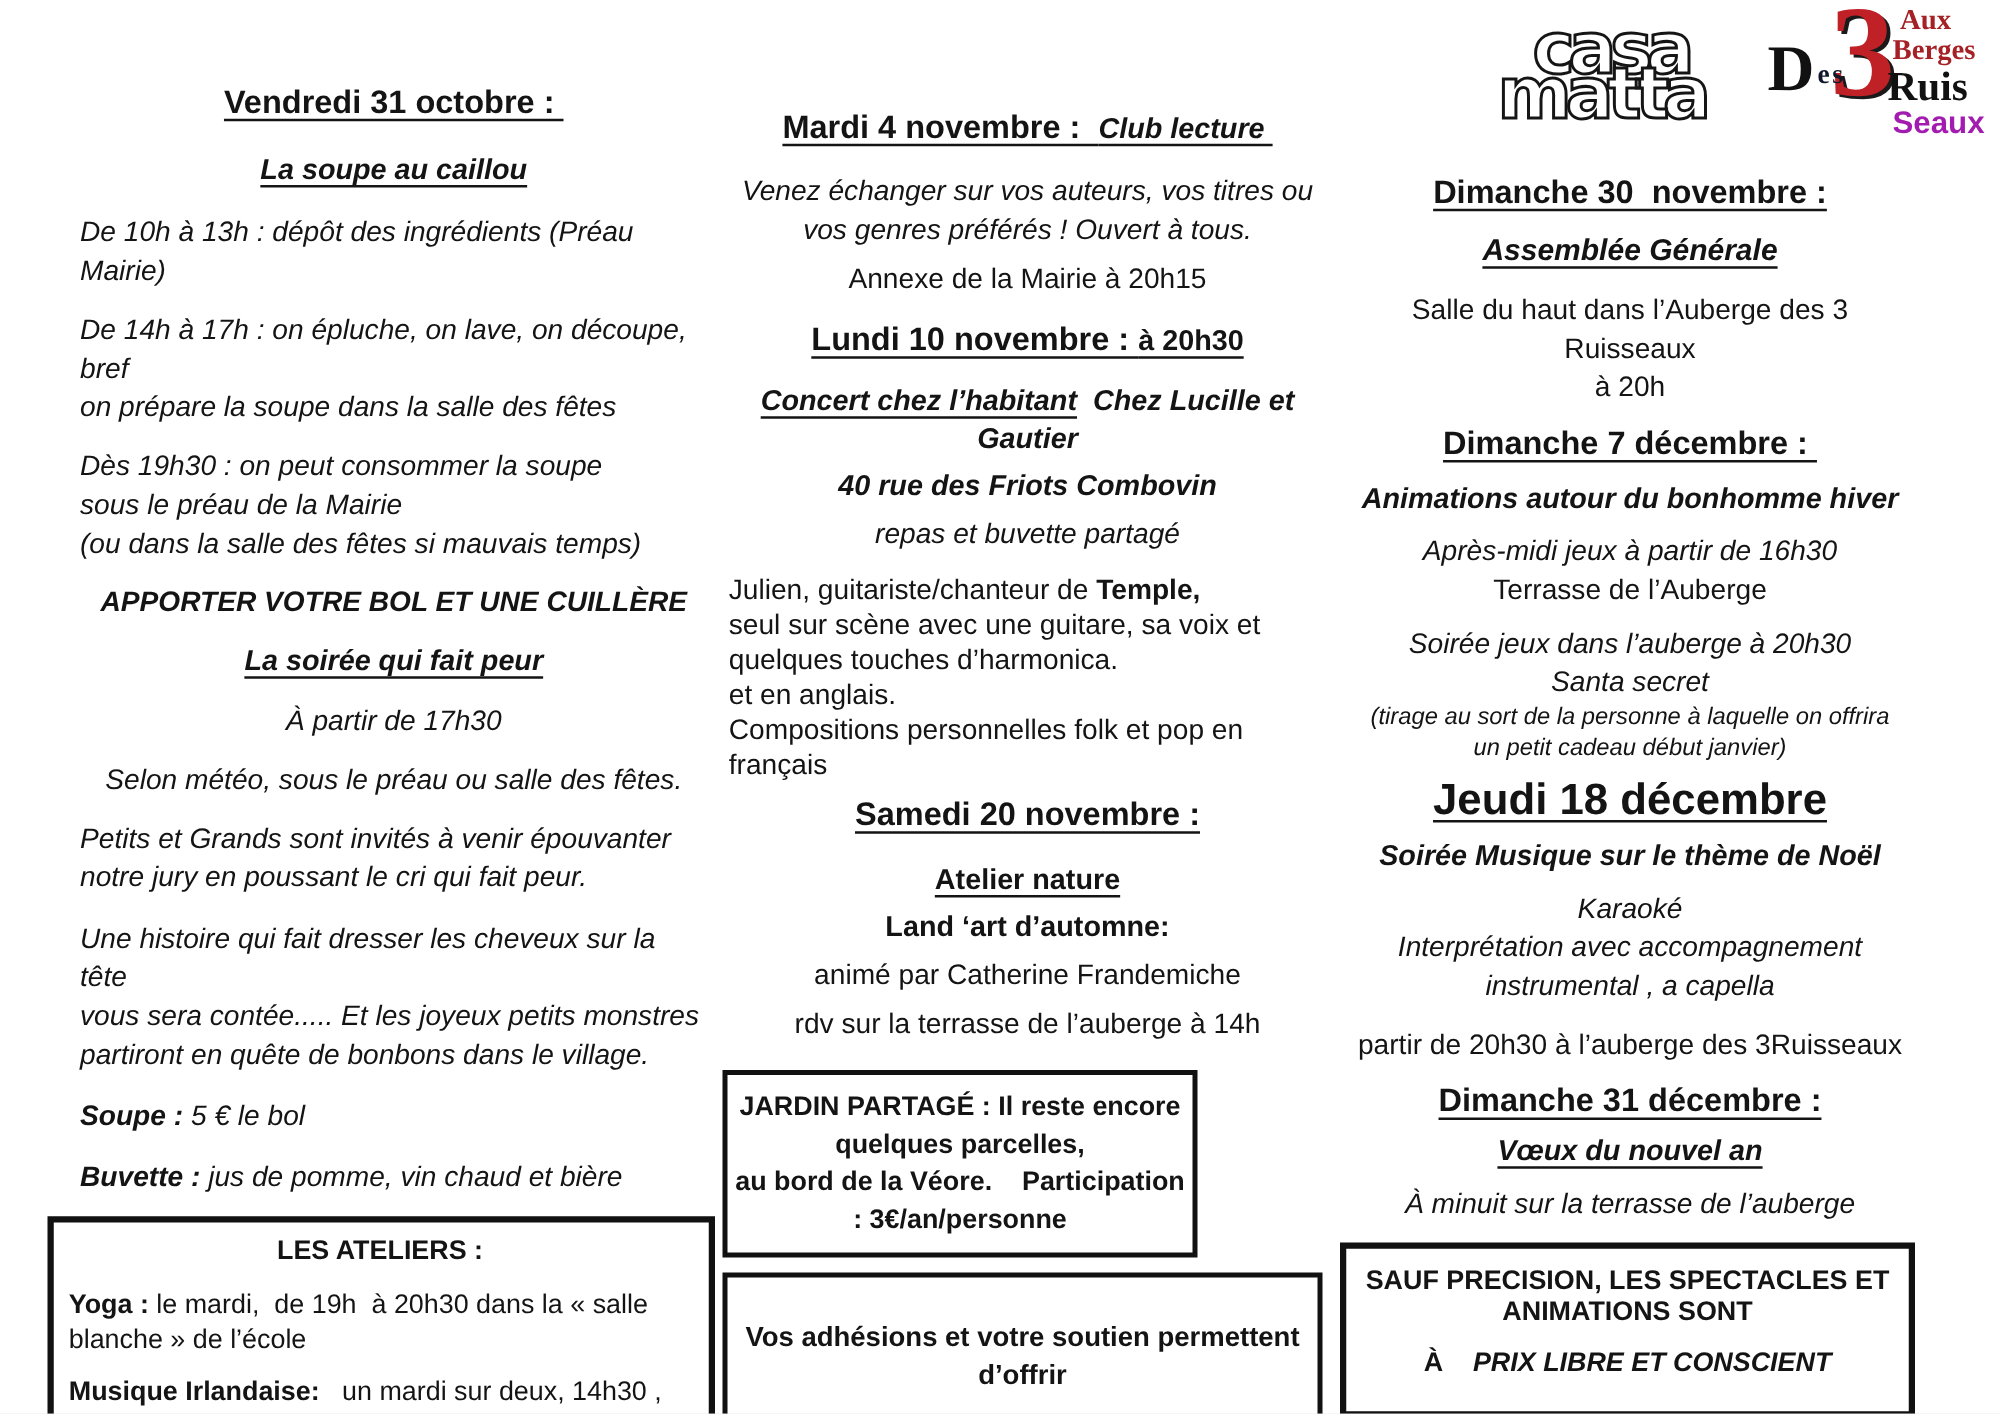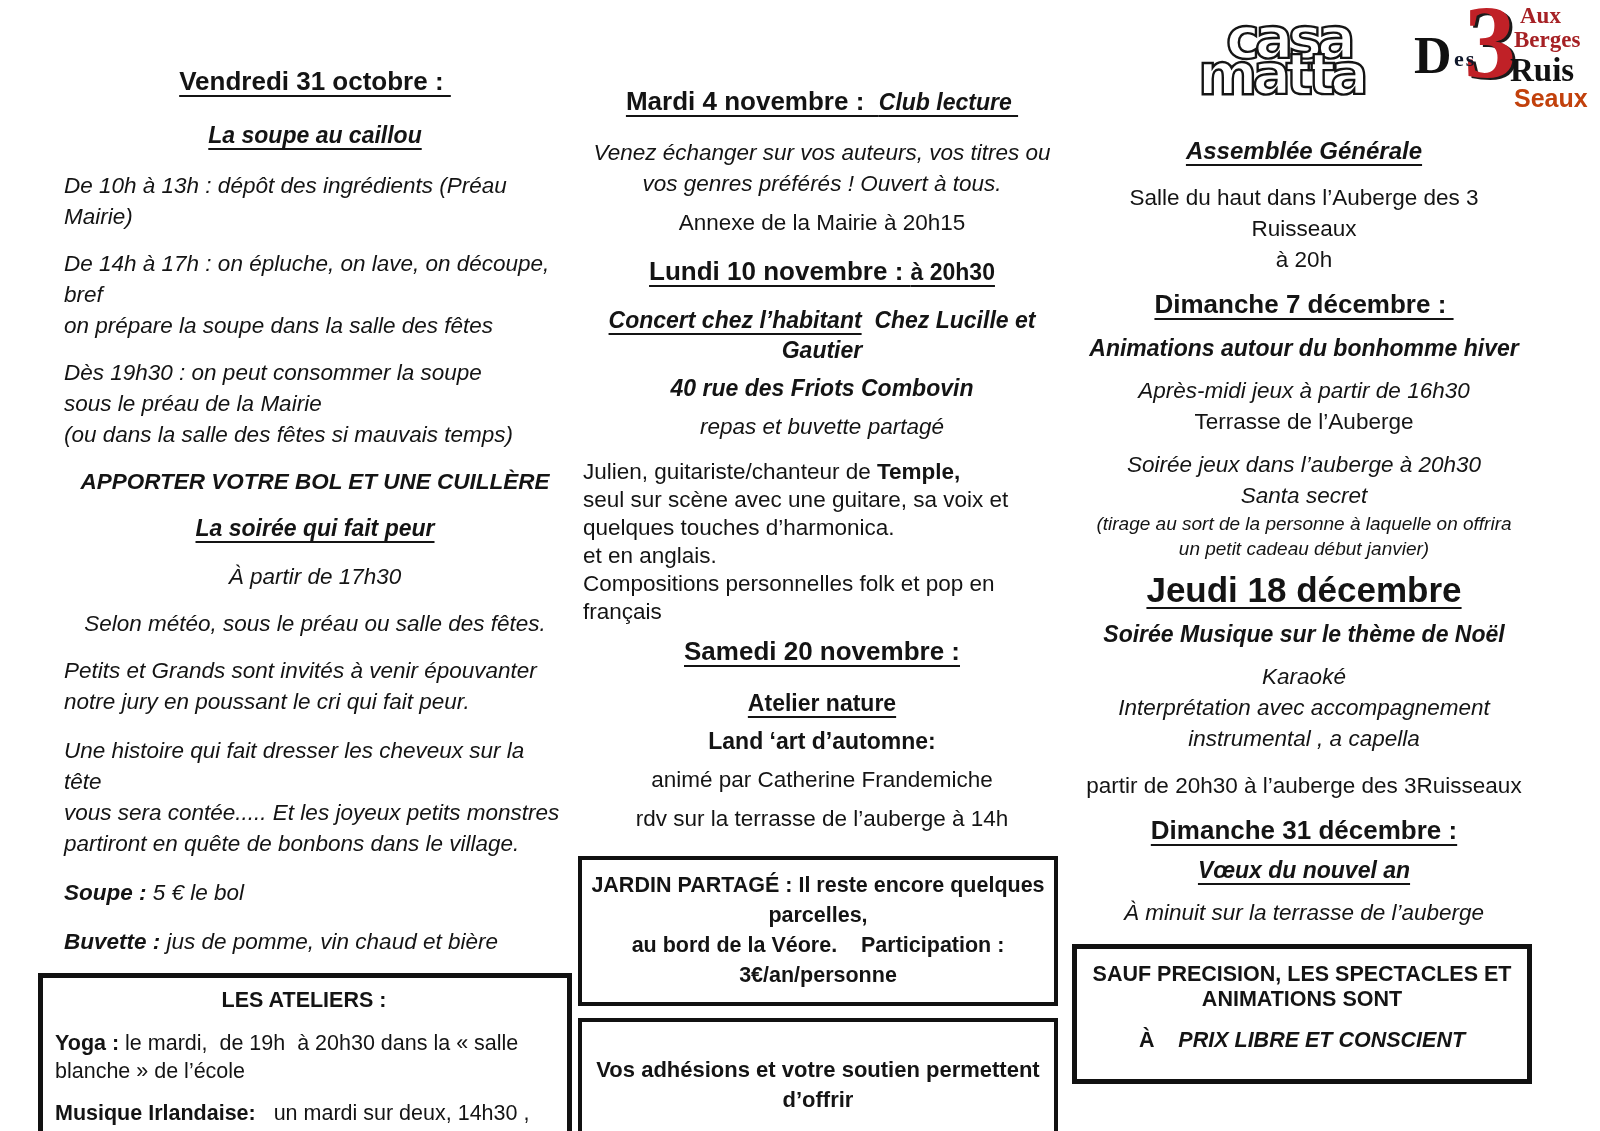--- a/index.html
+++ b/index.html
@@ -27,42 +27,42 @@
   .small{font-size:19px;line-height:25px;}
 
   .mb8{margin-bottom:8px;} .mb12{margin-bottom:12px;} .mb16{margin-bottom:16px;}
   .mb18{margin-bottom:18px;} .mb20{margin-bottom:20px;} .mb22{margin-bottom:22px;}
 
   #ateliers{margin:16px 0 0 -26px;width:534px;border:5px solid #111;
             padding:10px 14px 18px 12px;font-size:21.5px;}
   #ateliers .title{text-align:center;font-weight:bold;margin-bottom:16px;}
   #ateliers .row{text-align:left;margin-top:14px;line-height:28px;}
 
-  #jardin{margin:22px 0 0 -5px;width:480px;border:4px solid #111;
+  #jardin{margin:22px 0 0 -5px;width:380px;border:4px solid #111;
           padding:10px 4px 12px;text-align:center;font-weight:bold;
           font-size:21.5px;line-height:30px;}
   #adhesion{margin:12px 0 0 -5px;width:480px;border:4px solid #111;
             padding:16px 8px 22px;text-align:center;font-weight:bold;
             font-size:22px;line-height:30px;}
   #adhesion .gap{margin-top:17px;}
   #sauf{margin:16px 0 0 -6px;width:460px;border:5px solid #111;
         padding:13px 4px 26px;text-align:center;font-weight:bold;font-size:21.5px;}
   #sauf .gap{margin-top:16px;}
 
   .logo{position:absolute;}
   #logo-casamatta{left:1196px;top:8px;width:188px;height:94px;}
   #logo-r3{left:1414px;top:2px;width:152px;height:114px;font-family:"Liberation Serif",serif;}
   #logo-r3 span{position:absolute;display:block;line-height:1;}
   .r3-d{left:0px;top:28px;font-size:52px;font-weight:bold;color:#111;}
   .r3-es{left:40px;top:46px;font-size:22px;font-weight:bold;color:#0f172a;letter-spacing:2px;}
   .r3-3{left:50px;top:-12px;font-size:104px;font-weight:bold;color:#C02127;text-shadow:3px 2px 0 #1a1a1a;}
   .r3-aux{left:106px;top:2px;font-size:23px;font-weight:bold;color:#A62125;}
   .r3-berges{left:100px;top:26px;font-size:23px;font-weight:bold;color:#A62125;text-align:center;}
   .r3-ruis{left:96px;top:52px;font-size:33px;font-weight:bold;color:#111;font-family:Liberation Serif, serif;}
-  .r3-seaux{left:100px;top:84px;font-size:25px;font-weight:bold;color:#c2410c;font-family:"Liberation Sans",sans-serif;}
+  .r3-seaux{left:100px;top:84px;font-size:25px;font-weight:bold;color:#a21caf;font-family:"Liberation Sans",sans-serif;}
 </style>
 </head>
 <body>
 
 <div class="page">
 
   <div class="logo" id="logo-casamatta">
     <svg viewBox="0 0 188 94" width="188" height="94">
       <g font-family="'DejaVu Sans', sans-serif" font-weight="bold" fill="#ffffff" stroke="#151515" stroke-width="2.4">
         <text x="30" y="50" font-size="57" letter-spacing="-5">casa</text>
@@ -179,20 +179,21 @@
     <div id="adhesion">
       <div class="gap">
         <div>Vos adhésions et votre soutien permettent d’offrir</div>
 
       </div>
 
     </div>
   </div>
 
   <div class="col" id="col3">
+    <div class="h c mb16"><span class="u pw">Dimanche 30  novembre :</span></div>
     <div class="sub bi c mb16" style="font-size:24px"><span class="u">Assemblée Générale</span></div>
     <div class="body c mb14 mb12">
       <div>Salle du haut dans l’Auberge des 3 Ruisseaux</div>
       <div>à 20h</div>
     </div>
 
     <div class="h c mb12"><span class="u pw">Dimanche 7 décembre : </span></div>
     <div class="sub bi c mb12">Animations autour du bonhomme hiver</div>
     <div class="body c mb12">
       <div class="i">Après-midi jeux à partir de 16h30</div>

